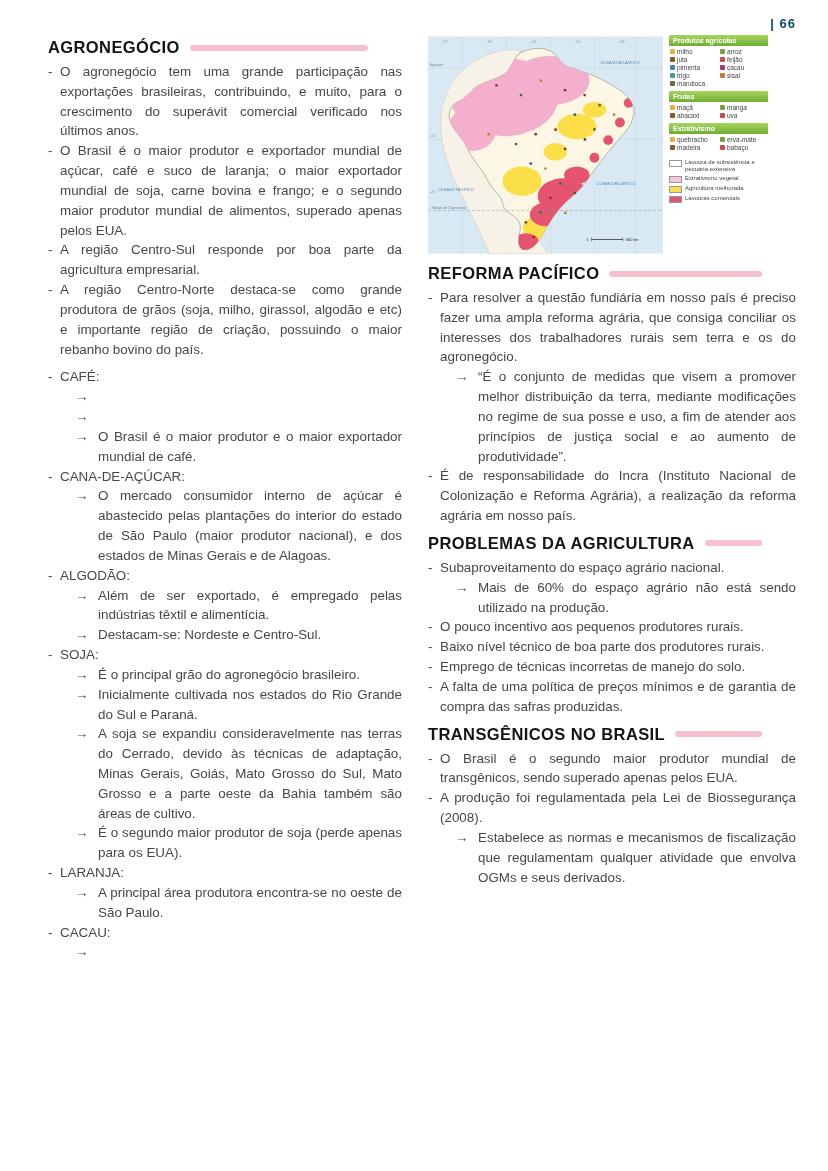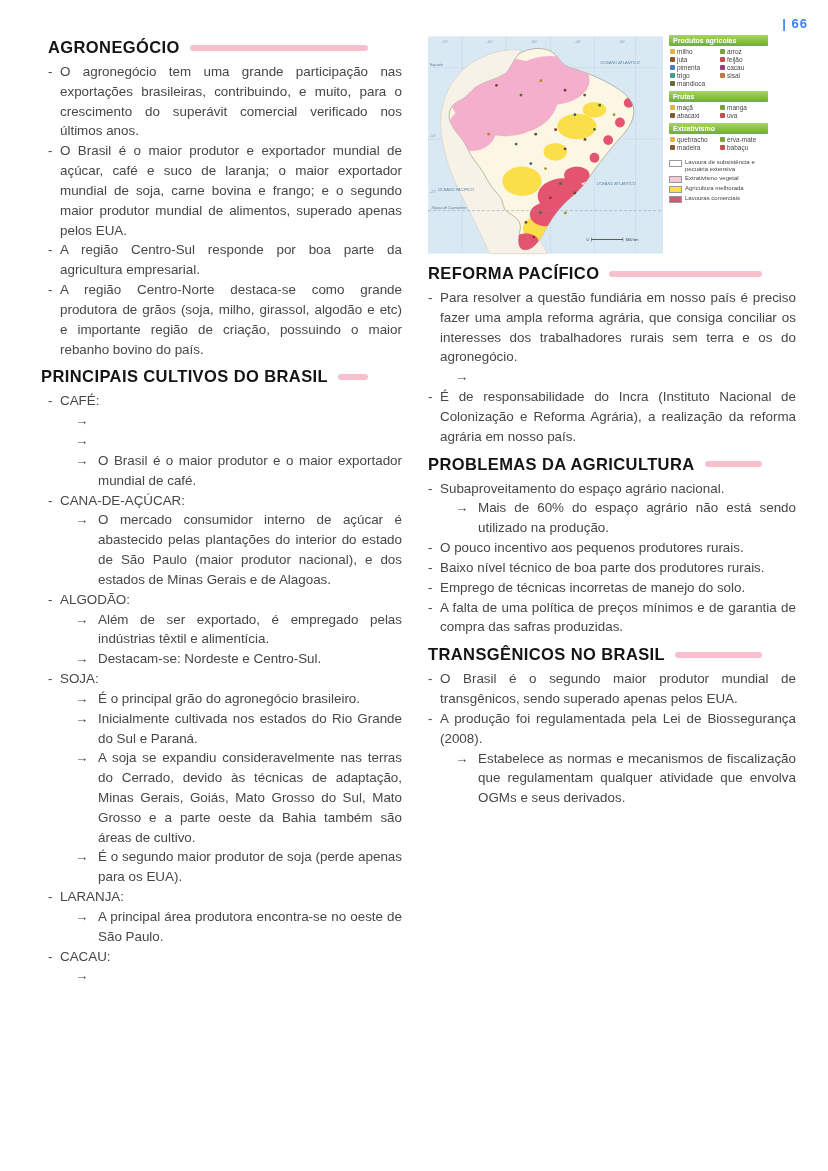--- a/index.html
+++ b/index.html
@@ -2,22 +2,22 @@
 <html><head>
 <meta charset="utf-8">
 <style>
   * { margin:0; padding:0; box-sizing:border-box; }
   html,body { background:#ffffff; }
   .page {
     width:828px; height:1171px; background:#ffffff; position:relative;
     font-family:"Liberation Sans", sans-serif; color:#4a4a4a; overflow:hidden;
   }
   .page-number {
-    position:absolute; top:16px; right:20px;
-    font-size:13px; font-weight:bold; color:#3b82f6; letter-spacing:1px;
+    position:absolute; top:16px; right:32px;
+    font-size:13px; font-weight:bold; color:#0c4a6e; letter-spacing:1px;
   }
   .columns { position:absolute; top:32px; left:48px; width:748px; display:flex; gap:26px; }
   .col-left  { width:354px; }
   .col-right { width:368px; }
   section { margin-bottom:8px; }
   .heading-row { display:flex; align-items:center; margin:6px 0 5px 0;justify-content:flex-end; }
   .section-title {
     font-size:16.5px; font-weight:bold; color:#141414; letter-spacing:0.4px;
     white-space:nowrap; font-family:"Liberation Sans", sans-serif;
   }
@@ -75,24 +75,20 @@
               <span class="note-text">A região Centro-Sul responde por boa parte da agricultura empresarial.</span>
             </div>
             <div class="note-row dash">
               <span class="marker">-</span>
               <span class="note-text">A região Centro-Norte destaca-se como grande produtora de grãos (soja, milho, girassol, algodão e etc) e importante região de criação, possuindo o maior rebanho bovino do país.</span>
             </div>
           </div>
       </section>
 
       <section>
-        <div class="heading-row">
-          <span class="section-title">PRINCIPAIS CULTIVOS DO BRASIL</span>
-          <span class="pink-bar"></span>
-        </div>
         <div class="note-list">
             <div class="note-row dash">
               <span class="marker">-</span>
               <span class="note-text">CAFÉ:</span>
             </div>
             <div class="note-row arrow">
               <span class="marker">→</span>
             </div>
             <div class="note-row arrow">
               <span class="marker">→</span>
@@ -368,20 +364,21 @@
           <span class="section-title">REFORMA PACÍFICO</span>
           <span class="pink-bar"></span>
         </div>
         <div class="note-list">
             <div class="note-row dash">
               <span class="marker">-</span>
               <span class="note-text">Para resolver a questão fundiária em nosso país é preciso fazer uma ampla reforma agrária, que consiga conciliar os interesses dos trabalhadores rurais sem terra e os do agronegócio.</span>
             </div>
             <div class="note-row arrow">
               <span class="marker">→</span>
+              <span class="note-text">“É o conjunto de medidas que visem a promover melhor distribuição da terra, mediante modificações no regime de sua posse e uso, a fim de atender aos princípios de justiça social e ao aumento de produtividade”.</span>
             </div>
             <div class="note-row dash">
               <span class="marker">-</span>
               <span class="note-text">É de responsabilidade do Incra (Instituto Nacional de Colonização e Reforma Agrária), a realização da reforma agrária em nosso país.</span>
             </div>
           </div>
       </section>
 
       <section>
         <div class="heading-row">

